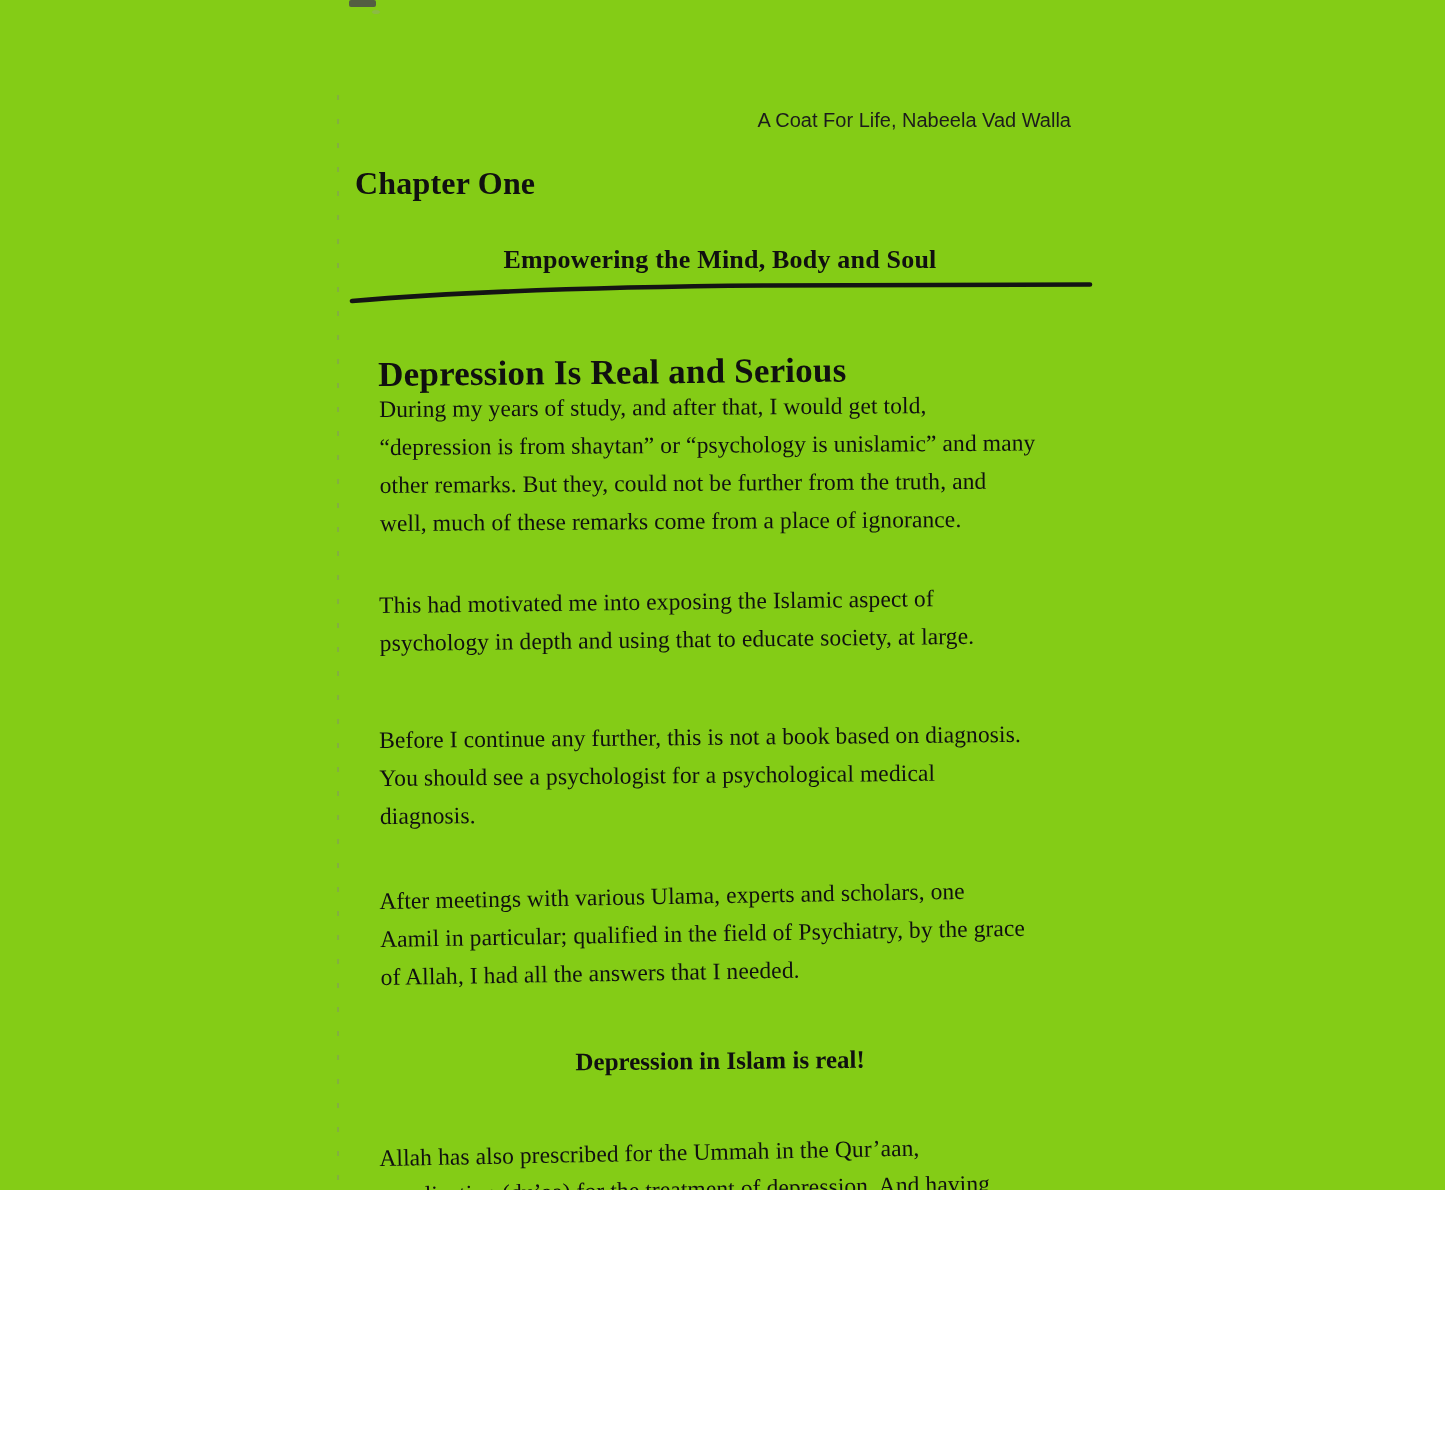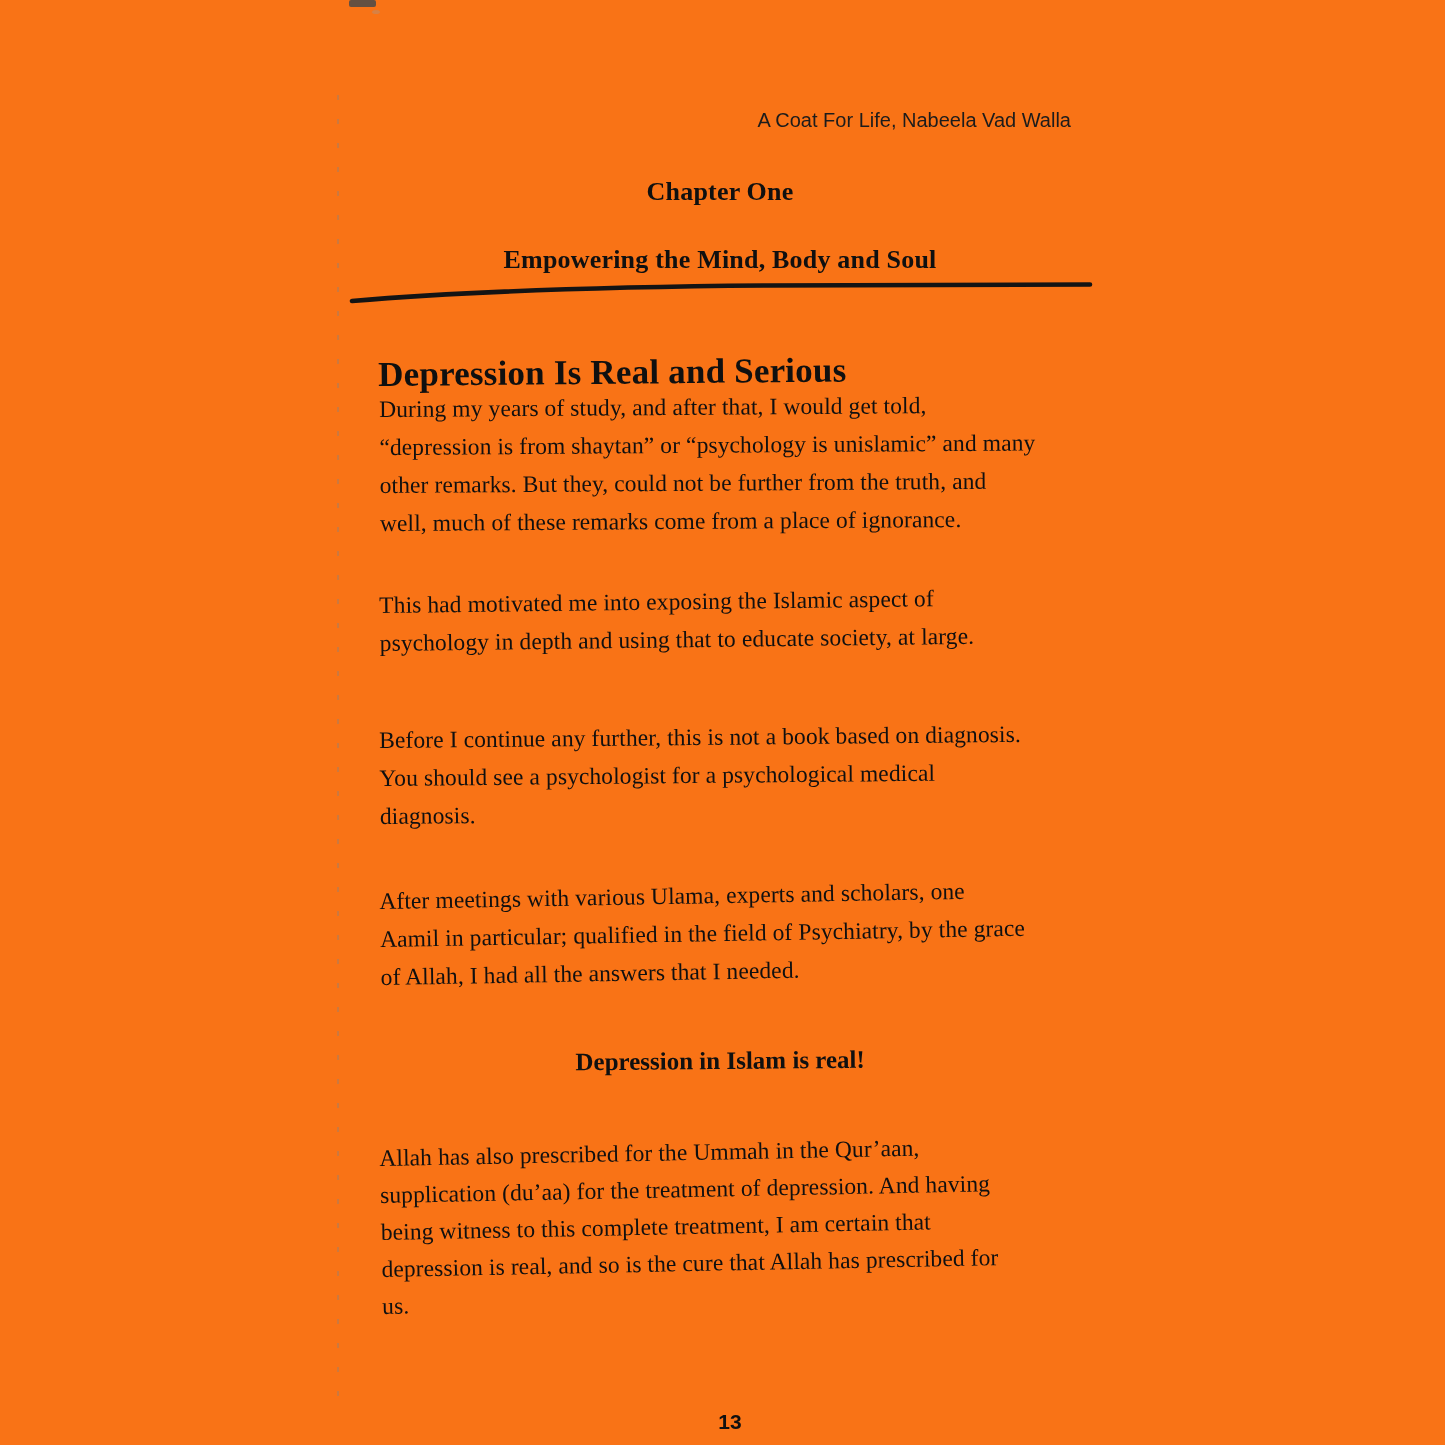--- a/index.html
+++ b/index.html
@@ -3,22 +3,22 @@
 <meta charset="utf-8">
 <style>
   html, body {
     margin: 0;
     padding: 0;
     background: #ffffff;
   }
   .page {
     position: relative;
     width: 1445px;
-    height: 1445px;
-    background: #f97316;
+    height: 1190px;
+    background: #84cc16;
     overflow: hidden;
     font-family: "Liberation Serif", serif;
     color: #101010;
   }
   
   .gutter-line {
     position: absolute;
     left: 337px;
     top: 95px;
     width: 2px;
@@ -56,25 +56,24 @@
     width: 706px;
     text-align: right;
     font-family: "Liberation Sans", sans-serif;
     font-size: 20px;
     line-height: 1.25;
     color: #1c1c1c;
   }
   .chapter-label {
     position: absolute;
     left: 355px;
-    top: 176px;
+    top: 164px;
     width: 730px;
-    text-align: center;
     font-weight: 700;
-    font-size: 26px;
+    font-size: 32px;
     line-height: 1.2;
     letter-spacing: 0.2px;
   }
   .chapter-title {
     position: absolute;
     left: 355px;
     top: 244px;
     width: 730px;
     text-align: center;
     font-weight: 700;

